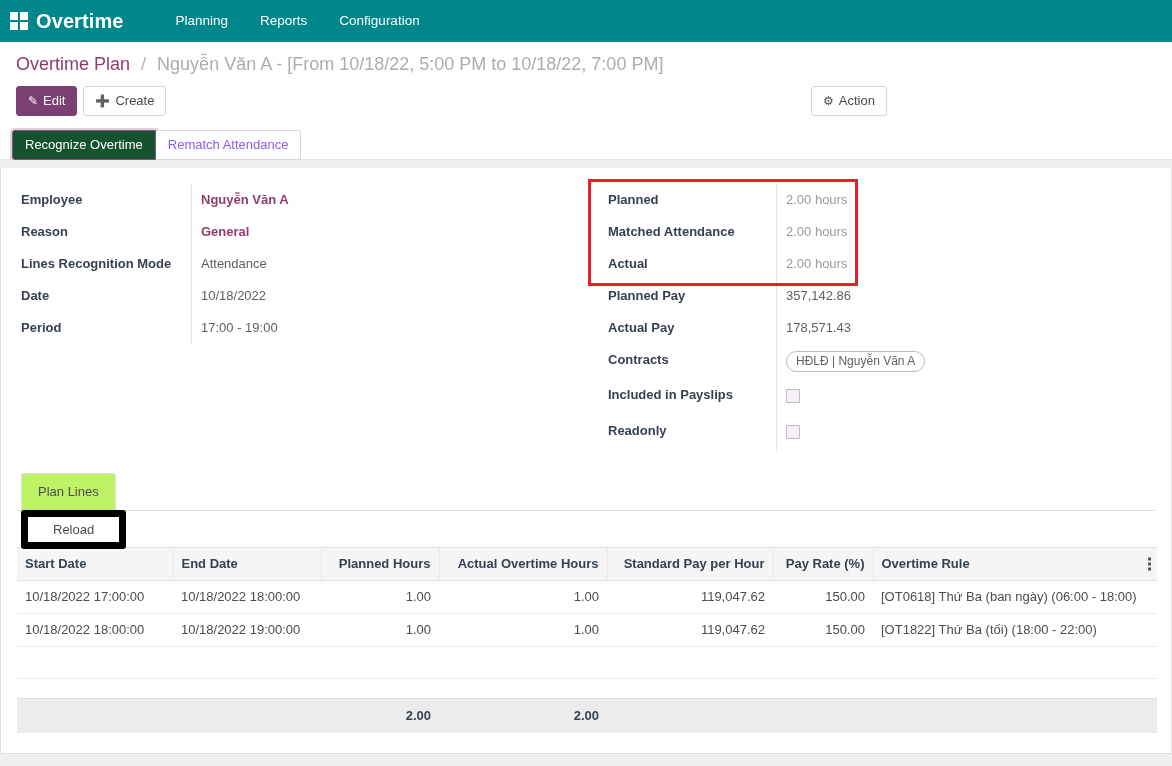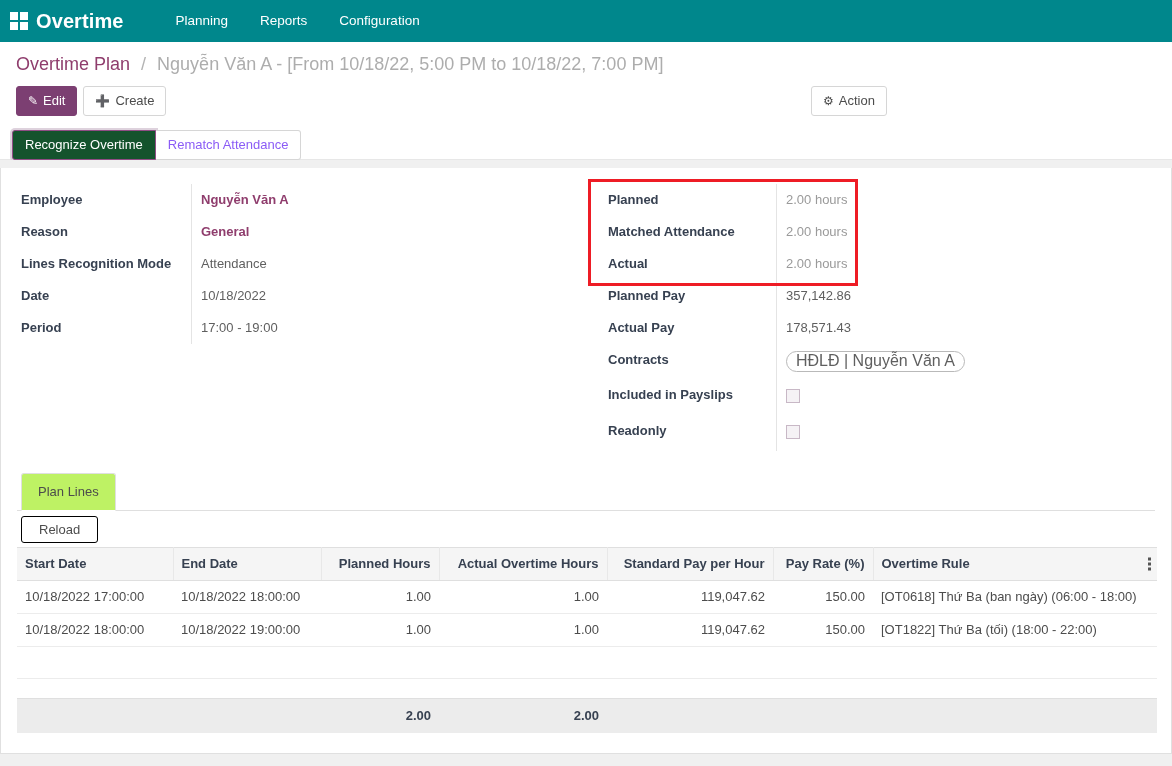--- a/index.html
+++ b/index.html
@@ -192,21 +192,21 @@
     border: 3px solid #ee1c25;
     pointer-events: none;
     z-index: 5;
   }
 
   .tag {
     display: inline-block;
     border: 1px solid #b9b9b9;
     border-radius: 11px;
     padding: 1px 9px 2px;
-    font-size: 16px;
+    font-size: 12px;
     color: #5f5f5f;
     background: #ffffff;
     line-height: 16px;
   }
   .chk {
     width: 14px; height: 14px;
     border: 1px solid #c8b8c6;
     background: #f5f2f5;
     display: inline-block;
     margin-top: 3px;
@@ -233,23 +233,23 @@
     background: #bef264;
     border-color: #dfdfdf #dfdfdf #ffffff;
     border-radius: 3px 3px 0 0;
     color: #4c4c4c;
   }
 
   .reload-wrap { padding: 10px 0 8px 4px; }
   .btn-reload {
     font-size: 13px;
     background: #ffffff;
-    border: 1px solid #000000;
+    border: 7px solid #000000;
     border-radius: 3px;
-    padding: 5px 17px;
+    padding: 5px 25px;
     color: #4c4c4c;
     cursor: pointer;
     line-height: 18px;
     text-align: center;
   }
 
   table.o-list {
     width: 100%;
     border-collapse: collapse;
     font-size: 13px;

